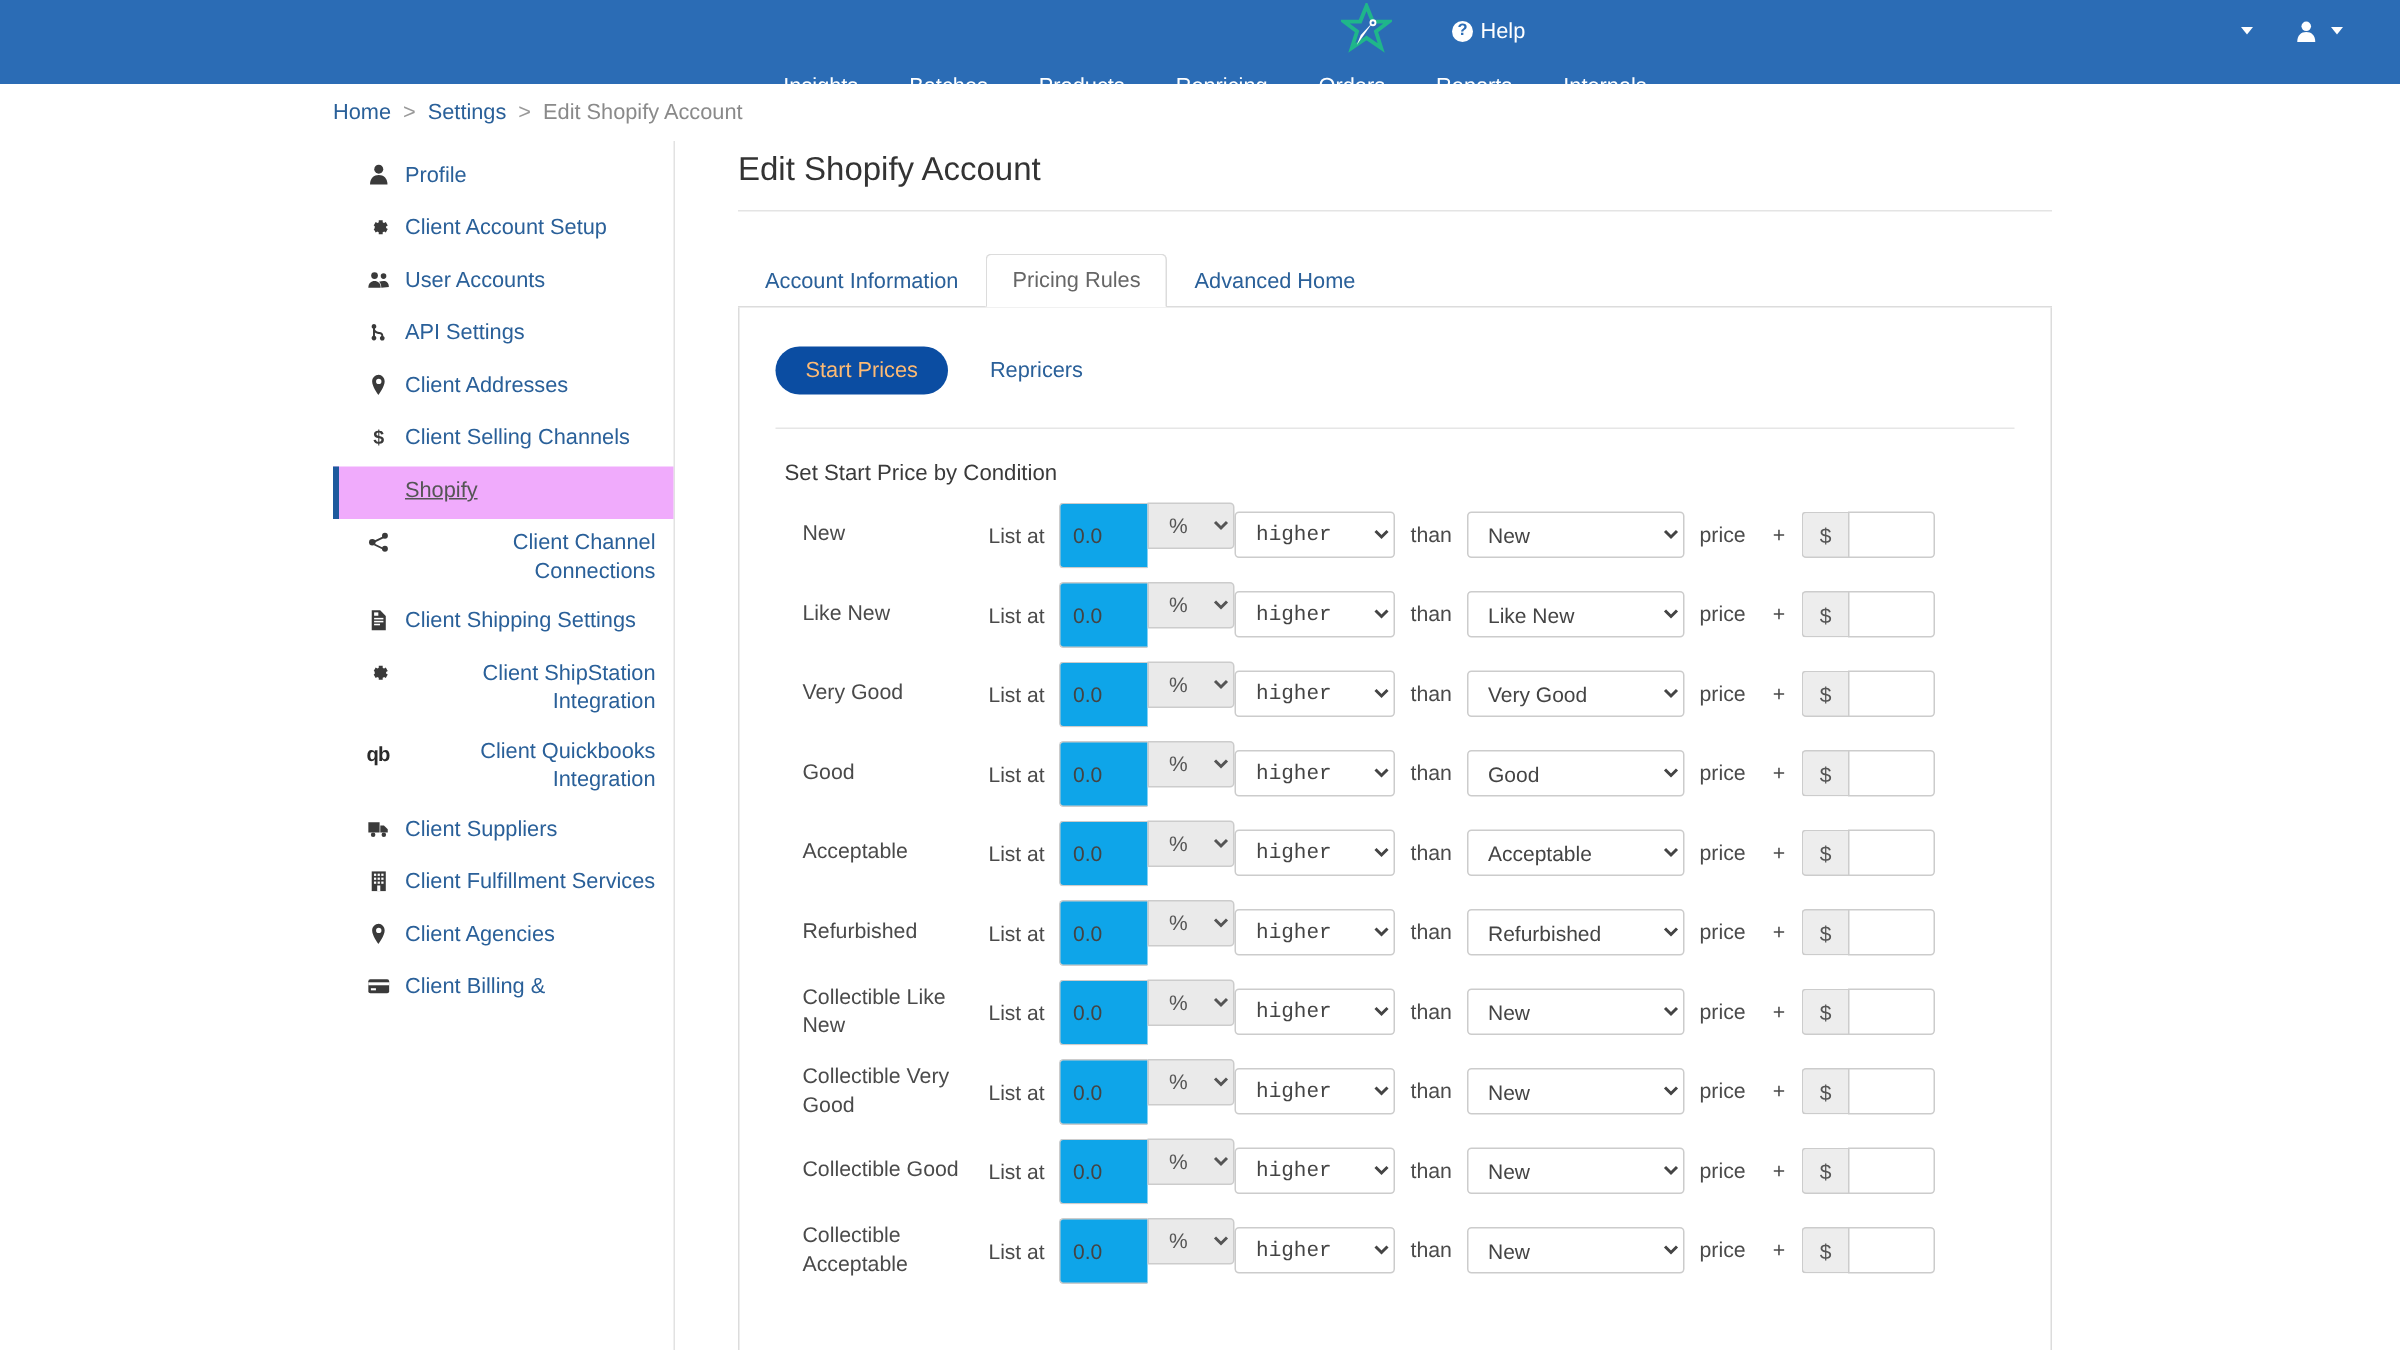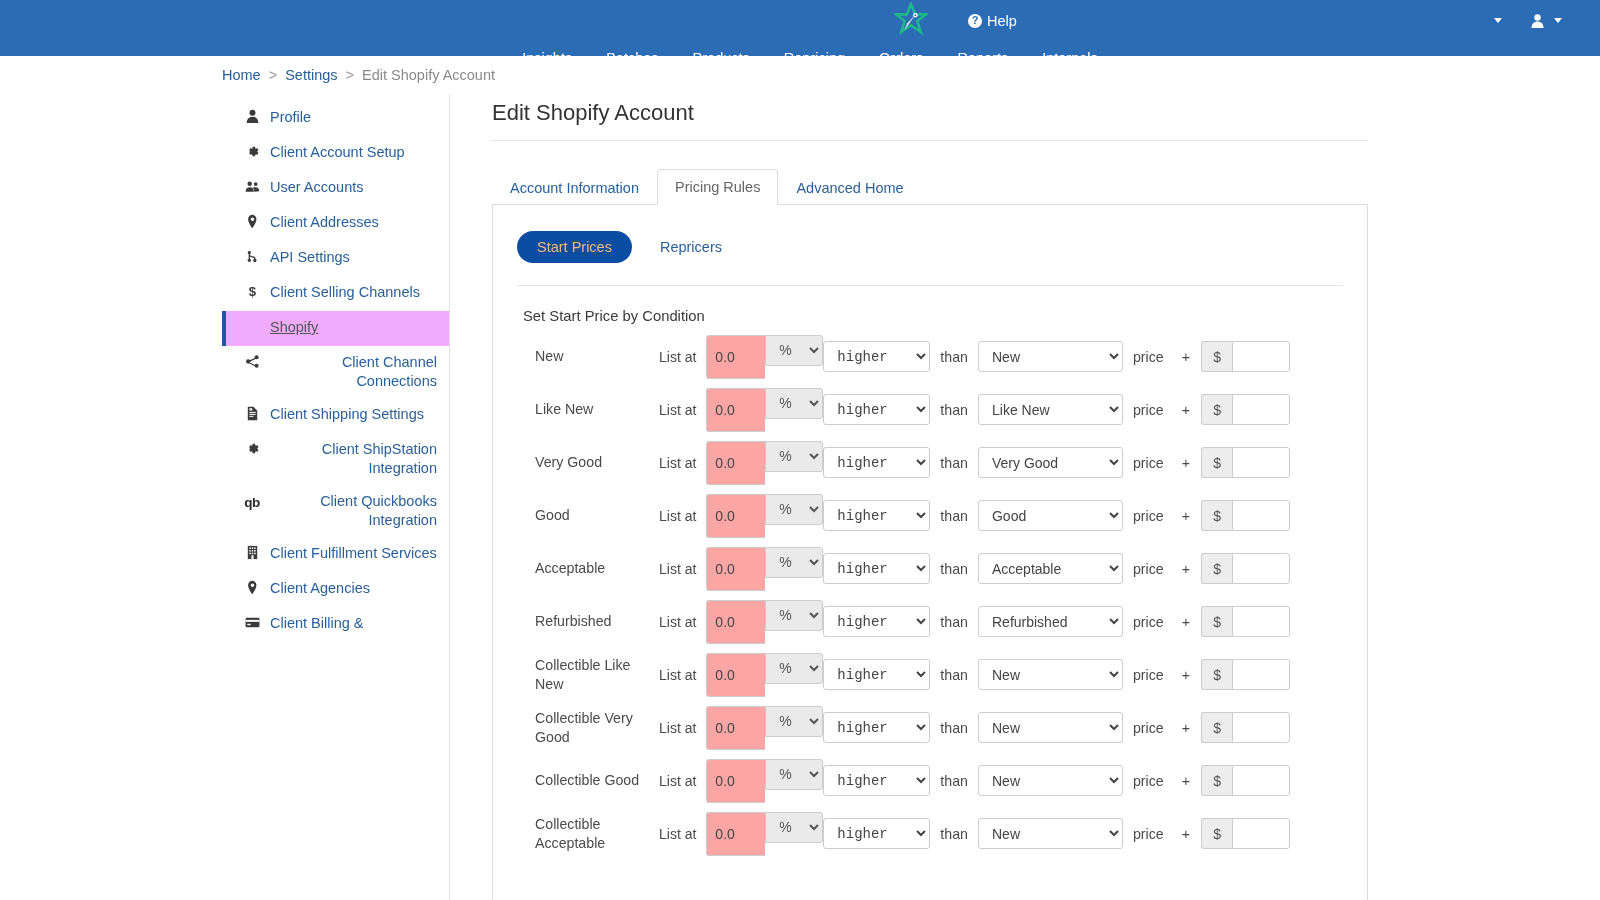--- a/index.html
+++ b/index.html
@@ -232,21 +232,21 @@
   .pct-group { display: flex; flex: none; }
   .pct-input {
     width: 59px; height: 44px;
     border: 1px solid #ccc;
     border-right: none;
     border-radius: 3px 0 0 3px;
     font-size: 14px;
     color: #444;
     padding: 0 8px;
     font-family: "Liberation Sans", sans-serif;
-    background: #fca5a5;
+    background: #0ea5e9;
     outline: none;
   }
   .pct-select {
     width: 58px; height: 31px;
     border: 1px solid #ccc;
     border-radius: 0 3px 3px 0;
     background: #eaeaea;
     font-size: 14px;
     color: #555;
     font-family: "Liberation Sans", sans-serif;
@@ -369,32 +369,32 @@
             <circle cx="11.4" cy="5.4" r="2"></circle>
             <path d="M.6 13.6C.6 10.3 2.6 8.8 5 8.8s4.4 1.5 4.4 4.8z"></path>
             <path d="M9.8 13.6c0-2.1-.6-3.4-1.6-4.2.9-.4 2-.5 3.2-.5 2.1 0 3.8 1.3 3.8 4.2z"></path>
           </svg>
         </span>
         <span>User Accounts</span>
       </div>
       <div class="side-item">
         <span class="ico">
           <svg width="15" height="15" viewBox="0 0 16 16" fill="#3a3a3a">
+            <path d="M4.6 2.2a1.7 1.7 0 00-.7 3.25v5.1a1.7 1.7 0 101.4 0V8.1c.9.7 1.9 1 3 1.15 1 .13 1.5.5 1.5 1.1v.3a1.7 1.7 0 101.4 0v-.3c0-1.5-1.15-2.3-2.7-2.5-1.5-.2-2.6-.7-3.2-1.75V5.45A1.7 1.7 0 004.6 2.2z"></path>
+          </svg>
+        </span>
+        <span>API Settings</span>
+      </div>
+      <div class="side-item">
+        <span class="ico">
+          <svg width="15" height="15" viewBox="0 0 16 16" fill="#3a3a3a">
             <path d="M8 .9C5.4.9 3.3 3 3.3 5.6c0 3.4 4 9 4.2 9.3.1.2.4.2.5 0 .2-.3 4.2-5.9 4.2-9.3C12.2 3 10.1.9 8 .9zm0 6.6a1.9 1.9 0 110-3.8 1.9 1.9 0 010 3.8z"></path>
           </svg>
         </span>
         <span>Client Addresses</span>
-      </div>
-      <div class="side-item">
-        <span class="ico">
-          <svg width="15" height="15" viewBox="0 0 16 16" fill="#3a3a3a">
-            <path d="M4.6 2.2a1.7 1.7 0 00-.7 3.25v5.1a1.7 1.7 0 101.4 0V8.1c.9.7 1.9 1 3 1.15 1 .13 1.5.5 1.5 1.1v.3a1.7 1.7 0 101.4 0v-.3c0-1.5-1.15-2.3-2.7-2.5-1.5-.2-2.6-.7-3.2-1.75V5.45A1.7 1.7 0 004.6 2.2z"></path>
-          </svg>
-        </span>
-        <span>API Settings</span>
       </div>
       <div class="side-item">
         <span class="ico">
           <svg width="15" height="15" viewBox="0 0 16 16" fill="#3a3a3a">
             <text x="8" y="13" font-size="14" font-weight="bold" text-anchor="middle" font-family="Liberation Sans, sans-serif" fill="#3a3a3a">$</text>
           </svg>
         </span>
         <span>Client Selling Channels</span>
       </div>
       <div class="side-item sub active">
@@ -430,20 +430,31 @@
             <path d="M14.4 9.3l-1.2-.7a5.3 5.3 0 000-1.2l1.2-.7-1.4-2.4-1.2.7a5.3 5.3 0 00-1-.6V3h-2.8v1.4a5.3 5.3 0 00-1 .6l-1.2-.7L4.4 6.7l1.2.7a5.3 5.3 0 000 1.2l-1.2.7 1.4 2.4 1.2-.7a5.3 5.3 0 001 .6V13h2.8v-1.4a5.3 5.3 0 001-.6l1.2.7z"></path>
           </svg>
         </span>
         <span>Client ShipStation Integration</span>
       </div>
       <div class="side-item">
         <span class="ico">
           <span style="font-size:13.5px;font-weight:bold;color:#2a2a2a;font-family:Liberation Sans, sans-serif;letter-spacing:-.5px;">qb</span>
         </span>
         <span>Client Quickbooks Integration</span>
+      </div>
+      <div class="side-item">
+        <span class="ico">
+          <svg width="15" height="15" viewBox="0 0 16 16" fill="#3a3a3a">
+            <path d="M.6 3.4h8v7.2h-8z"></path>
+            <path d="M9.1 5.6h2.6l2.7 2.8v2.2H9.1z"></path>
+            <circle cx="4" cy="12.2" r="1.6"></circle>
+            <circle cx="11.6" cy="12.2" r="1.6"></circle>
+          </svg>
+        </span>
+        <span>Client Suppliers</span>
       </div>
       <div class="side-item">
         <span class="ico">
           <svg width="15" height="15" viewBox="0 0 16 16" fill="#3a3a3a">
             <rect x="3" y="1" width="10" height="14"></rect>
             <rect x="4.6" y="2.6" width="1.6" height="1.6" fill="#fff"></rect>
             <rect x="7.2" y="2.6" width="1.6" height="1.6" fill="#fff"></rect>
             <rect x="9.8" y="2.6" width="1.6" height="1.6" fill="#fff"></rect>
             <rect x="4.6" y="5.4" width="1.6" height="1.6" fill="#fff"></rect>
             <rect x="7.2" y="5.4" width="1.6" height="1.6" fill="#fff"></rect>

